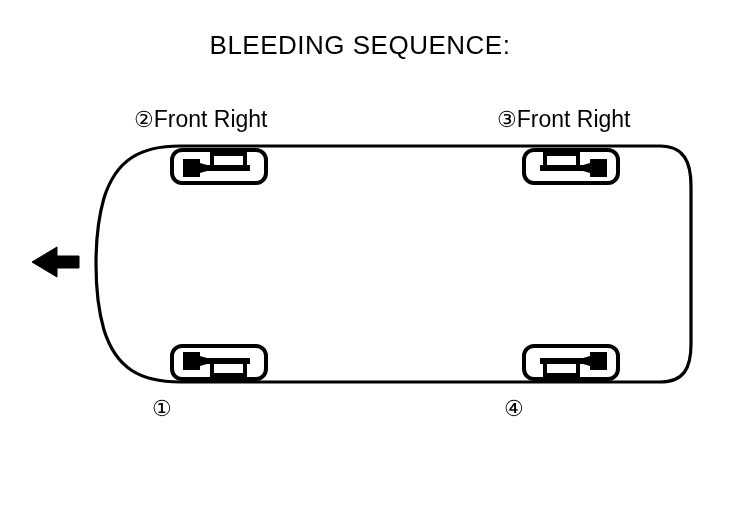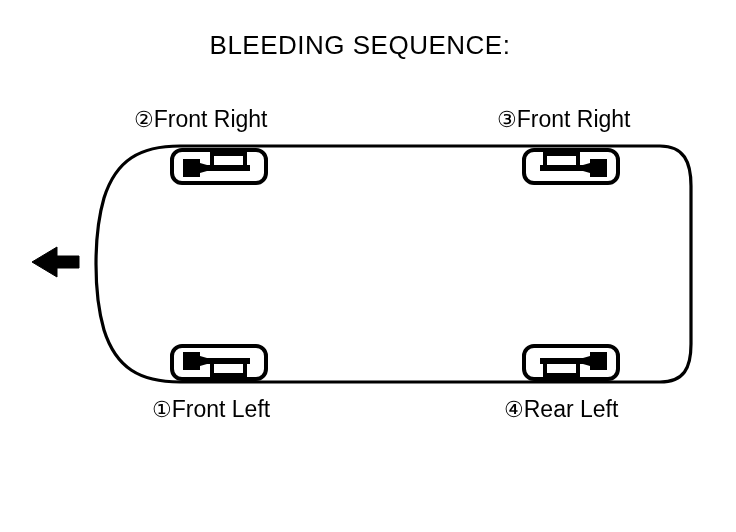--- a/index.html
+++ b/index.html
@@ -125,21 +125,19 @@
     <span class="label-text">Front Right</span>
   </div>
 
   <div class="wheel-label" id="label-rear-right">
     <span class="circled-number">③</span>
     <span class="label-text">Front Right</span>
   </div>
 
   <div class="wheel-label" id="label-front-left">
     <span class="circled-number">①</span>
-    <span class="label-text">Front Left</span>
   </div>
 
   <div class="wheel-label" id="label-rear-left">
     <span class="circled-number">④</span>
-    <span class="label-text">Rear Left</span>
   </div>
 
 </div>
 
 </body></html>

